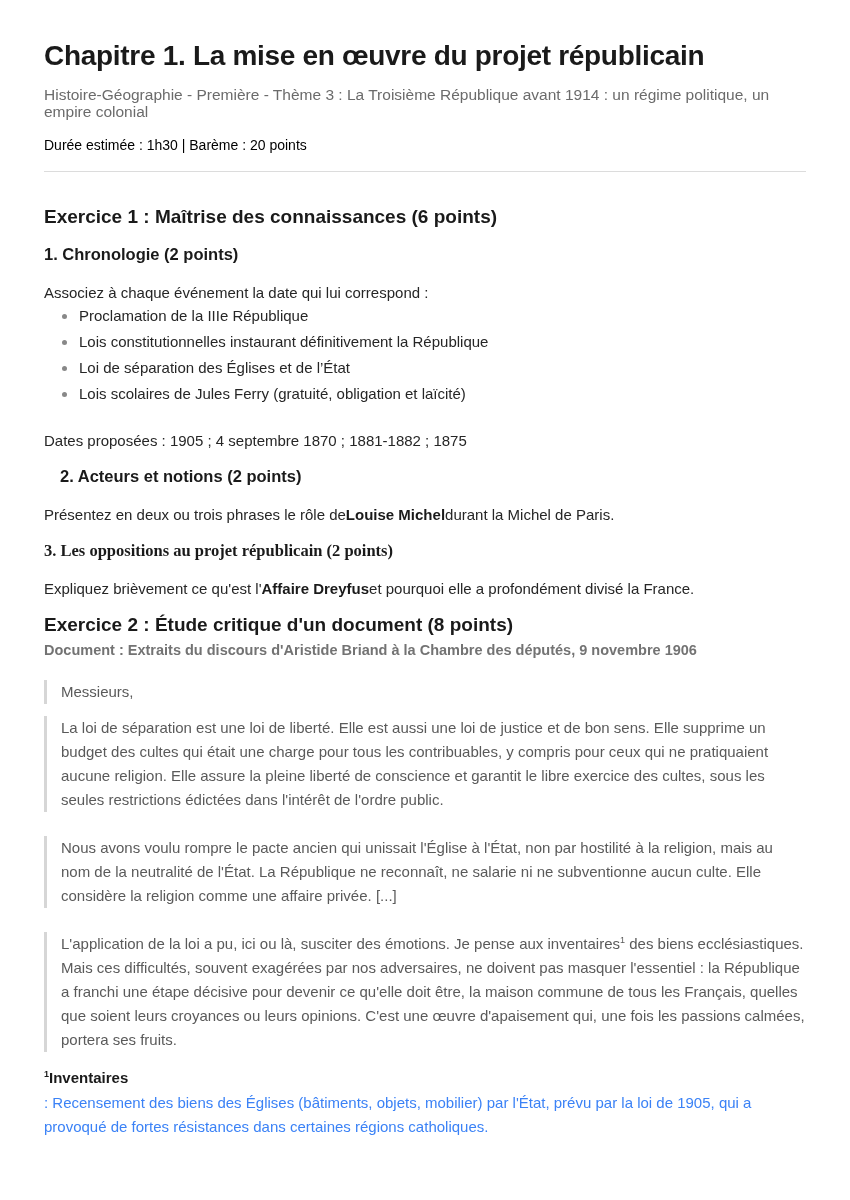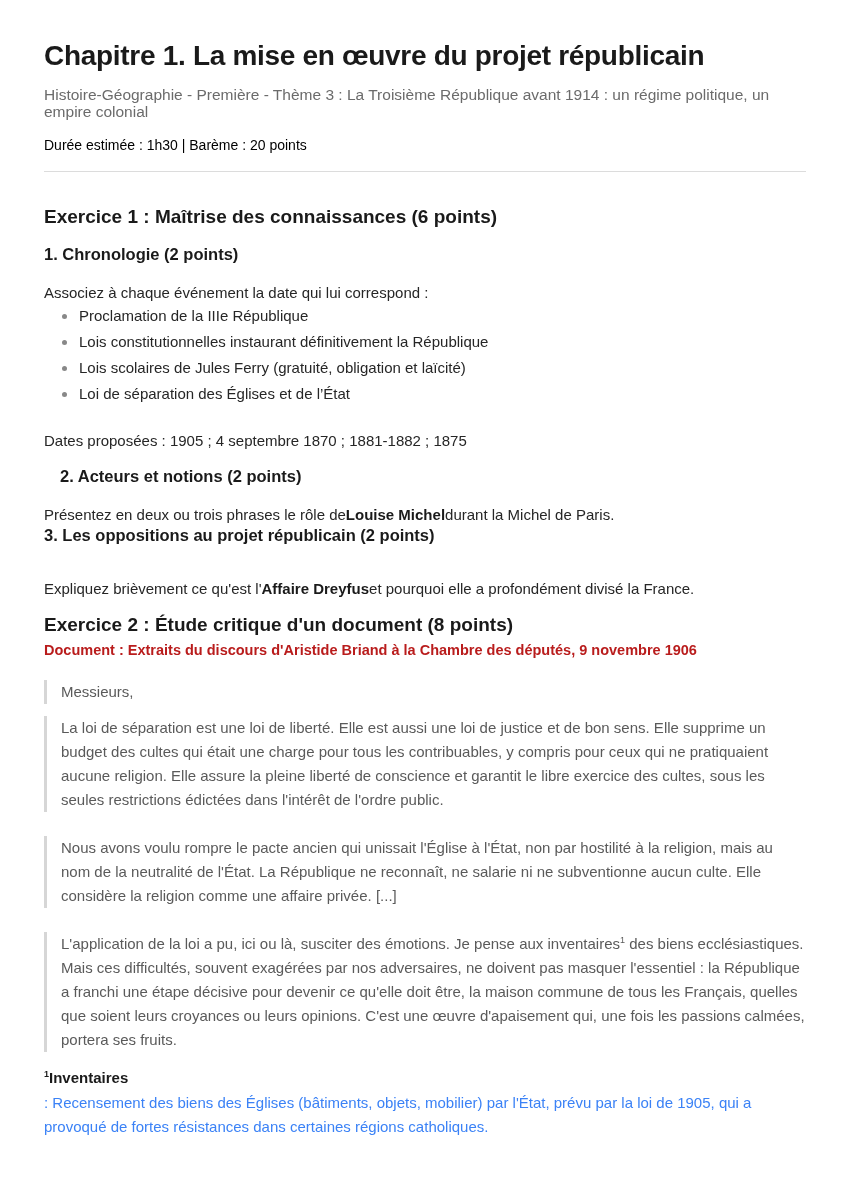--- a/index.html
+++ b/index.html
@@ -36,21 +36,21 @@
       position: absolute; left: 0;
       font-size: 16.5px; font-weight: bold; color: #1a1a1a; white-space: nowrap;
     }
     .p {
       position: absolute; left: 0;
       font-size: 15px; color: #262626; white-space: nowrap; margin-top: 13px;
     }
     .p b { font-weight: bold; color: #1a1a1a; }
     .doc-title {
       position: absolute; left: 0;
-      font-size: 14.5px; font-weight: bold; color: #b91c1c; white-space: nowrap;
+      font-size: 14.5px; font-weight: bold; color: #737373; white-space: nowrap;
     }
     ul.bullets {
       position: absolute; left: 0; top: 306px; list-style: none;
     }
     ul.bullets li {
       position: relative; padding-left: 35px;
       font-size: 15px; color: #262626; height: 26px; line-height: 20px; white-space: nowrap;
     }
     ul.bullets li::before {
       content: ""; position: absolute; left: 18px; top: 8px;
@@ -84,30 +84,30 @@
   <div class="divider"></div>
 
   <h2 class="h2" style="top:206px;">Exercice 1 : Maîtrise des connaissances (6 points)</h2>
 
   <h3 class="h3" style="top:245px;">1. Chronologie (2 points)</h3>
   <div class="p" style="top:271px;">Associez à chaque événement la date qui lui correspond :</div>
 
   <ul class="bullets">
     <li>Proclamation de la IIIe République</li>
     <li>Lois constitutionnelles instaurant définitivement la République</li>
+    <li>Loi de séparation des Églises et de l’État</li>
     <li>Lois scolaires de Jules Ferry (gratuité, obligation et laïcité)</li>
-    <li>Loi de séparation des Églises et de l’État</li>
   </ul>
 
   <div class="p" style="top:419px;">Dates proposées : 1905 ; 4 septembre 1870 ; 1881-1882 ; 1875</div>
 
   <h3 class="h3" style="top:467px;margin-left:16px;">2. Acteurs et notions (2 points)</h3>
   <div class="p" style="top:493px;"><span>Présentez en deux ou trois phrases le rôle de</span><b>Louise Michel</b><span>durant la Michel de Paris.</span></div>
 
-  <h3 class="h3" style="top:526px;">3. Les oppositions au projet républicain (2 points)</h3>
+  <h3 class="h3" style="top:541px;font-family:Liberation Serif, serif;">3. Les oppositions au projet républicain (2 points)</h3>
   <div class="p" style="top:567px;"><span>Expliquez brièvement ce qu'est l'</span><b>Affaire Dreyfus</b><span>et pourquoi elle a profondément divisé la France.</span></div>
 
   <h2 class="h2" style="top:614px;">Exercice 2 : Étude critique d'un document (8 points)</h2>
   <div class="doc-title" style="top:642px;">Document : Extraits du discours d'Aristide Briand à la Chambre des députés, 9 novembre 1906</div>
 
   <blockquote class="quote" style="top:680px;">Messieurs,</blockquote>
   <blockquote class="quote" style="top:716px;">La loi de séparation est une loi de liberté. Elle est aussi une loi de justice et de bon sens. Elle supprime un budget des cultes qui était une charge pour tous les contribuables, y compris pour ceux qui ne pratiquaient aucune religion. Elle assure la pleine liberté de conscience et garantit le libre exercice des cultes, sous les seules restrictions édictées dans l'intérêt de l'ordre public.</blockquote>
   <blockquote class="quote" style="top:836px;">Nous avons voulu rompre le pacte ancien qui unissait l'Église à l'État, non par hostilité à la religion, mais au nom de la neutralité de l'État. La République ne reconnaît, ne salarie ni ne subventionne aucun culte. Elle considère la religion comme une affaire privée. [...]</blockquote>
   <blockquote class="quote" style="top:932px;"><span>L'application de la loi a pu, ici ou là, susciter des émotions. Je pense aux inventaires</span><sup>1</sup><span> des biens ecclésiastiques. Mais ces difficultés, souvent exagérées par nos adversaires, ne doivent pas masquer l'essentiel : la République a franchi une étape décisive pour devenir ce qu'elle doit être, la maison commune de tous les Français, quelles que soient leurs croyances ou leurs opinions. C'est une œuvre d'apaisement qui, une fois les passions calmées, portera ses fruits.</span></blockquote>
 

